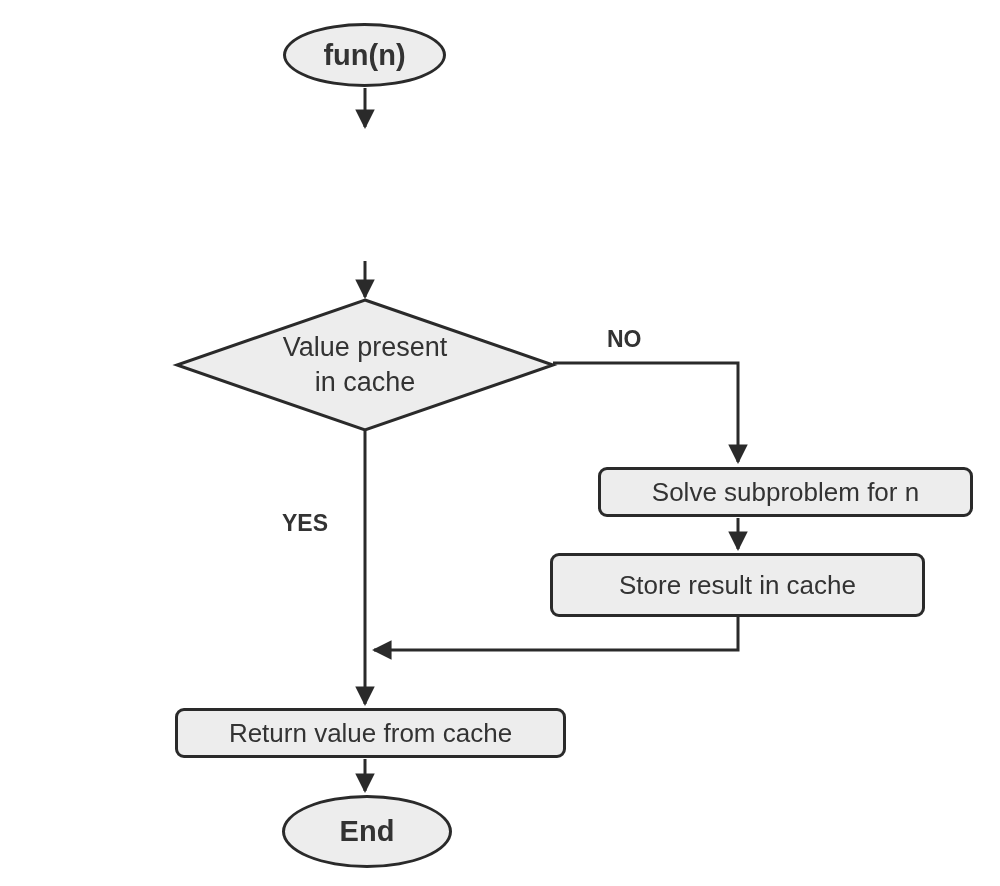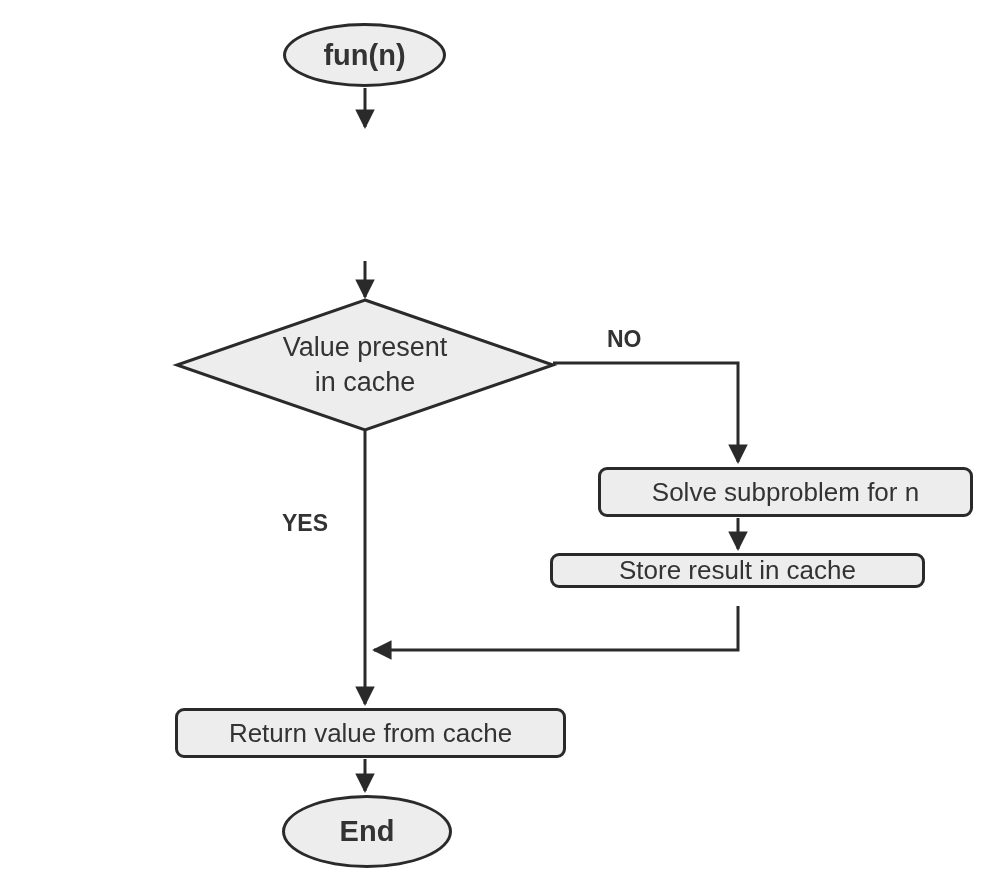--- a/index.html
+++ b/index.html
@@ -114,19 +114,19 @@
 
   <div class="diamond-label" style="left:245px;top:326px;width:240px;height:78px;text-align:center;">Value present
 in cache</div>
 
   <div class="edge-label" style="left:607px;top:326px;width:60px;">NO</div>
 
   <div class="edge-label" style="left:282px;top:510px;width:60px;">YES</div>
 
   <div class="node rect" style="left:550px;top:467px;width:375px;height:50px;margin-left:48px;">Solve subproblem for n</div>
 
-  <div class="node rect" style="left:550px;top:553px;width:375px;height:35px;">Store result in cache</div>
+  <div class="node rect" style="left:550px;top:553px;width:375px;height:64px;">Store result in cache</div>
 
   <div class="node rect" style="left:175px;top:708px;width:391px;height:50px;">Return value from cache</div>
 
   <div class="node oval" style="left:282px;top:795px;width:170px;height:73px;">End</div>
 
 </div>
 
 </body></html>

